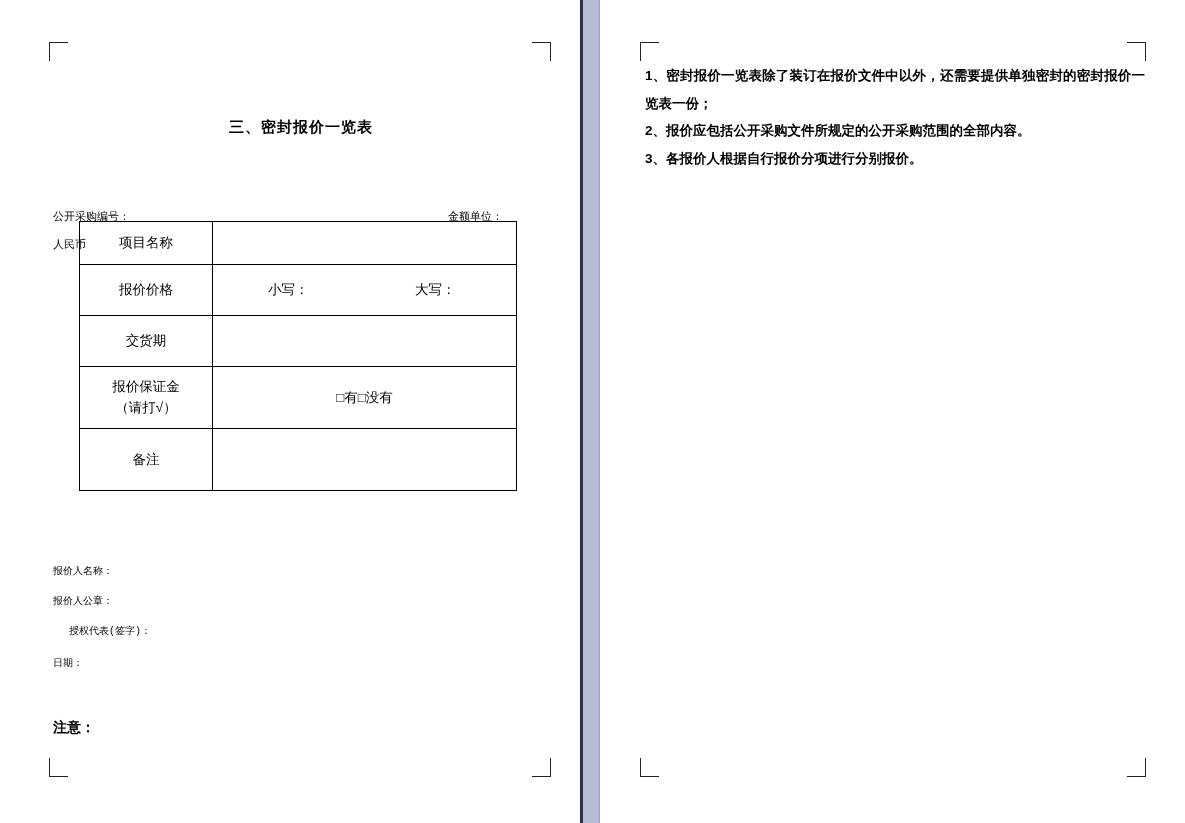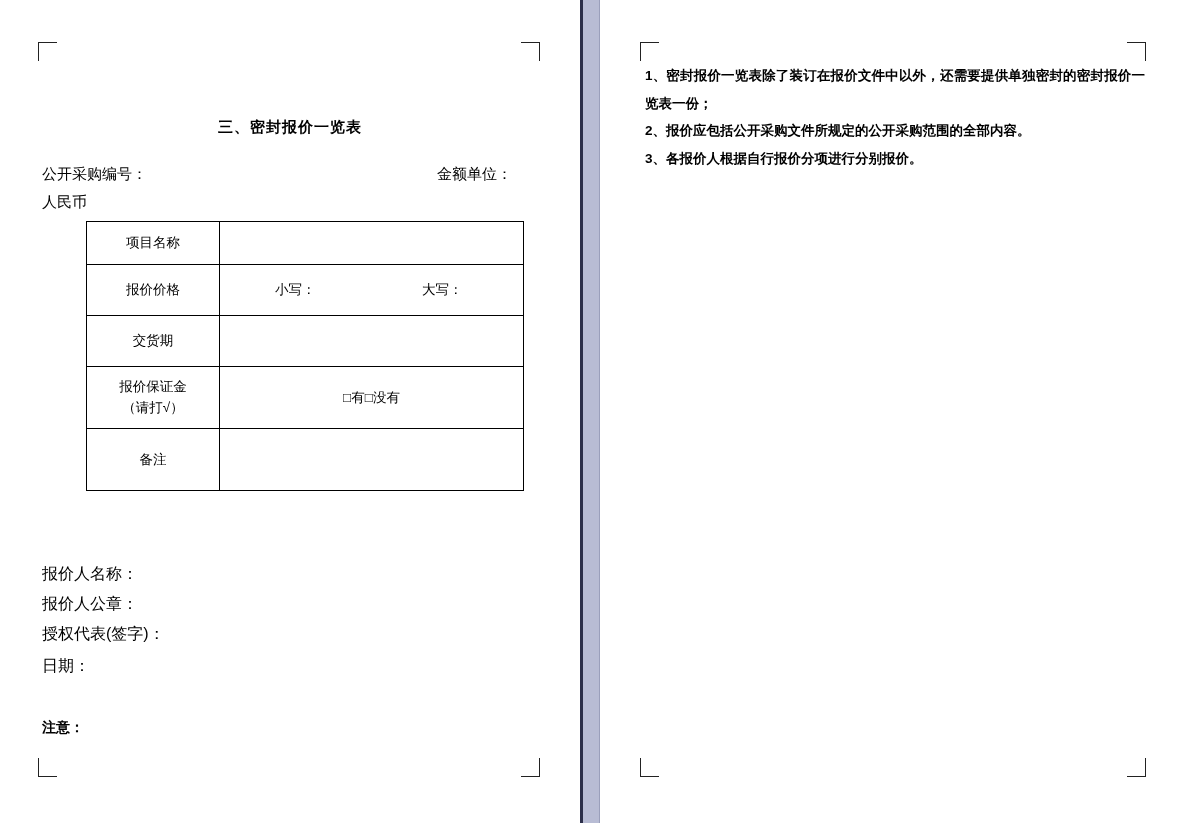--- a/index.html
+++ b/index.html
@@ -15,21 +15,21 @@
     color: #000000;
     overflow: hidden;
   }
   .page {
     position: absolute;
     top: 0;
     background: #ffffff;
     height: 823px;
   }
   #page-left {
-    left: 0;
+    left: 11px;
     width: 656px;
   }
   .gutter {
     position: absolute;
     top: 0;
     left: 580px;
     width: 20px;
     height: 823px;
     background: #b8bcd4;
     border-left: 3px solid #2c2f4a;
@@ -59,34 +59,34 @@
     left: 0;
     top: 118px;
     width: 580px;
     text-align: center;
     font-size: 15px;
     font-weight: bold;
     letter-spacing: 1px;
   }
   .line-row {
     position: absolute;
-    font-size: 15px;
+    font-size: 11px;
+    margin-top: 44px;
   }
   #lbl-purchase-no { left: 42px; top: 165px; }
   #lbl-amount-unit { left: 437px; top: 165px; text-align: center; }
   #lbl-currency    { left: 42px; top: 193px; text-align: right; }
 
   table.info-table {
     position: absolute;
     left: 68px;
     top: 221px;
     width: 435px;
     border-collapse: collapse;
     table-layout: fixed;
-    margin-left: 18px;
   }
   table.info-table td {
     border: 1px solid #000;
     font-size: 13.5px;
     text-align: center;
     vertical-align: middle;
     padding: 0;
   }
   td.col-label { width: 132px; }
   td.col-value { width: 303px; text-align: left; }
@@ -107,30 +107,32 @@
     transform: translateY(-50%);
   }
   .price-big {
     position: absolute;
     left: 202px;
     top: 50%;
     transform: translateY(-50%);
   }
   .deposit-cell {
     text-align: center;
+    font-family: Liberation Mono, monospace;
   }
 
   .sign-block {
     position: absolute;
     left: 42px;
-    font-size: 16px;
+    font-size: 10px;
+    font-family: Liberation Mono, monospace;
   }
   #sign-0 { top: 564px; }
   #sign-1 { top: 594px; }
-  #sign-2 { top: 624px; }
+  #sign-2 { top: 624px; margin-left: 16px; }
   #sign-3 { top: 656px; }
   #note-heading {
     position: absolute;
     left: 42px;
     top: 719px;
     font-size: 14px;
     font-weight: bold;
   }
 
   

